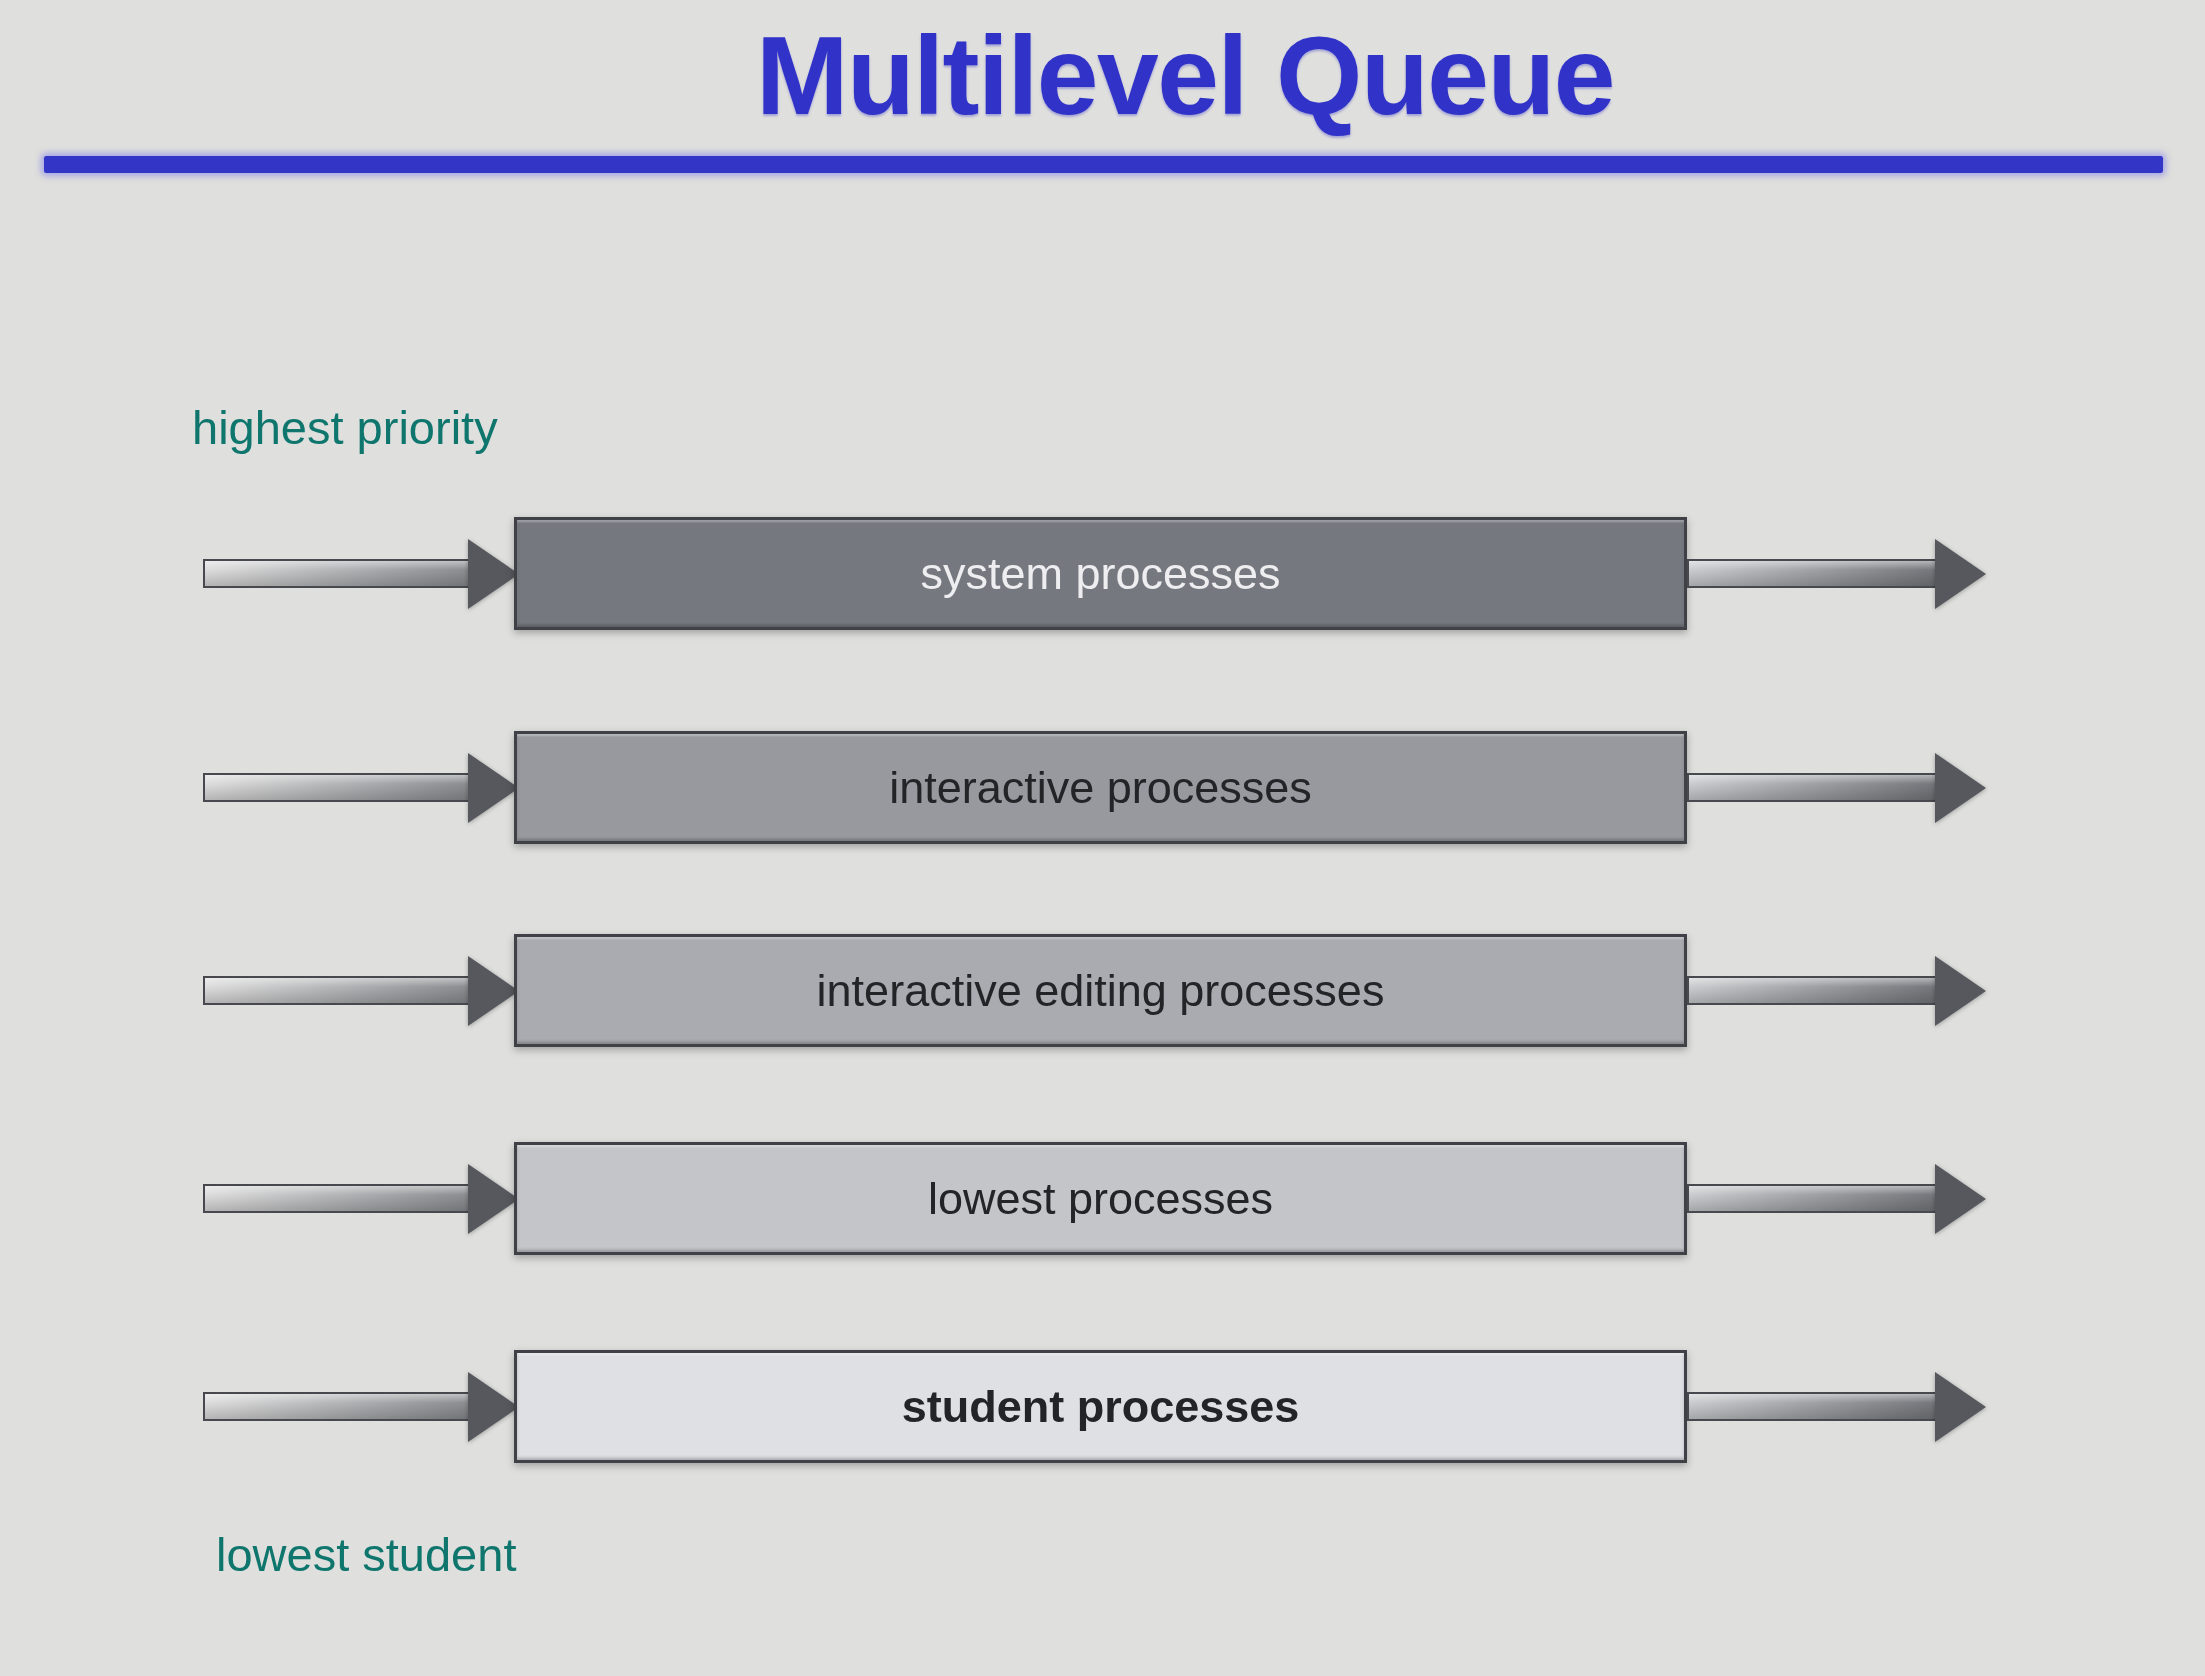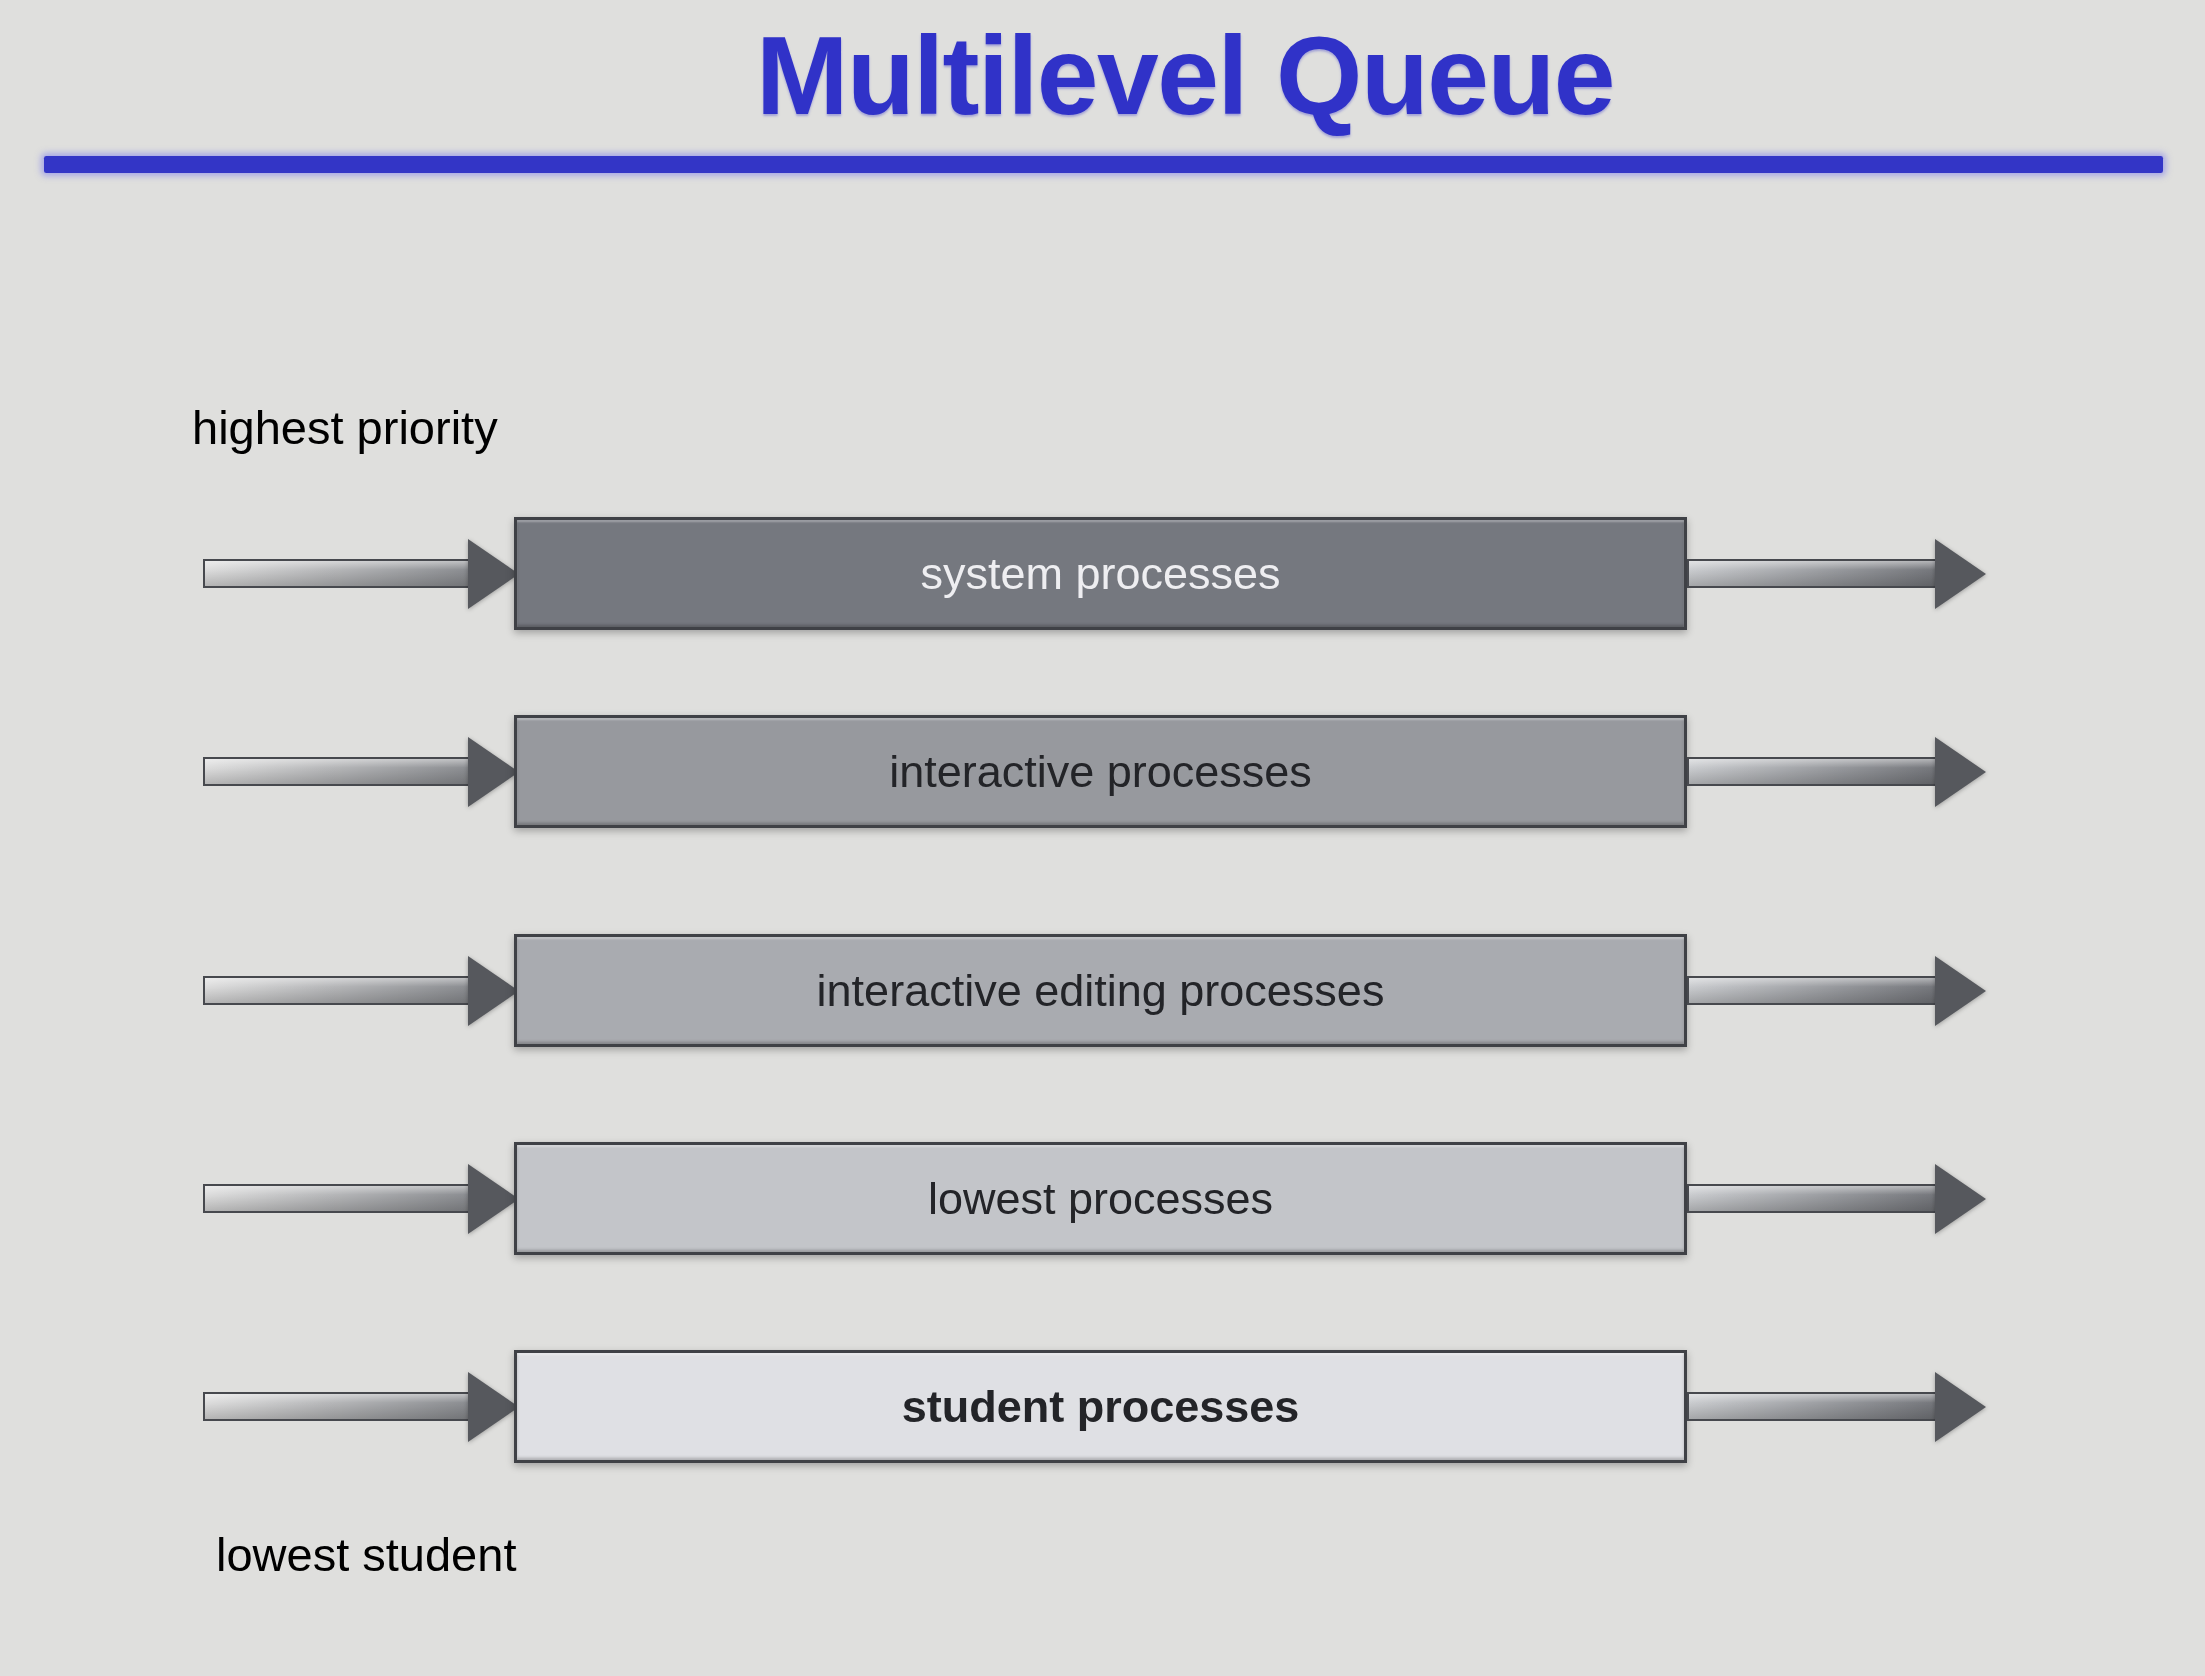--- a/index.html
+++ b/index.html
@@ -30,21 +30,21 @@
     position: absolute;
     left: 44px; top: 156px;
     width: 2119px; height: 16.5px;
     background: #3335c6;
     border-radius: 2.3px;
     box-shadow: 0 0 6.8px 3px rgba(110,110,240,0.5);
   }
   .priority-label {
     position: absolute;
     font-size: 47px;
-    color: #000000;
+    color: #0f766e;
     white-space: nowrap;
   }
   .priority-label.highest { left: 192px; top: 400px; }
   .priority-label.lowest  { left: 216px; top: 1527px; }
 
   .queue-row { position: absolute; left: 0; width: 2205px; height: 113px; }
 
   .queue-box {
     position: absolute;
     left: 514px; top: 0;
@@ -107,21 +107,21 @@
       <div class="arrow arrow-in">
         <div class="shaft"></div>
         <div class="head"></div>
       </div>
       <div class="queue-box" style="background: rgb(117, 120, 127); color: rgb(238, 238, 241);">system processes</div>
       <div class="arrow arrow-out">
         <div class="shaft"></div>
         <div class="head"></div>
       </div>
     </div>
-    <div class="queue-row" style="top: 715px;">
+    <div class="queue-row" style="top: 731px;">
       <div class="arrow arrow-in">
         <div class="shaft"></div>
         <div class="head"></div>
       </div>
       <div class="queue-box" style="background: rgb(151, 153, 158); color: rgb(35, 36, 40);">interactive processes</div>
       <div class="arrow arrow-out">
         <div class="shaft"></div>
         <div class="head"></div>
       </div>
     </div>

